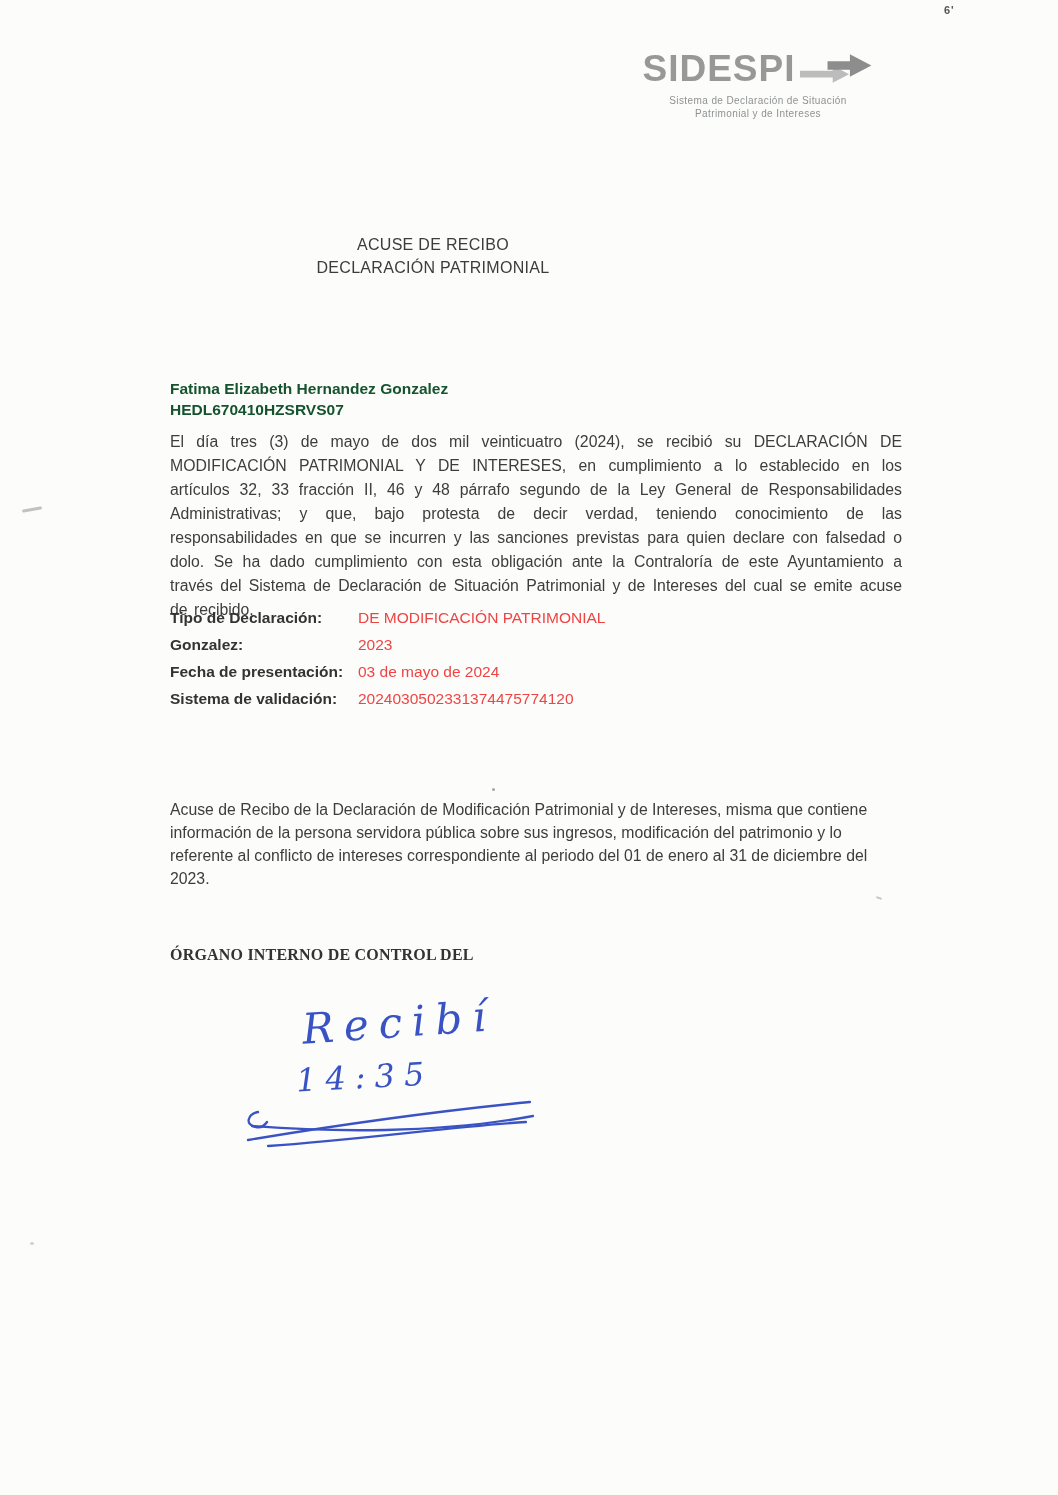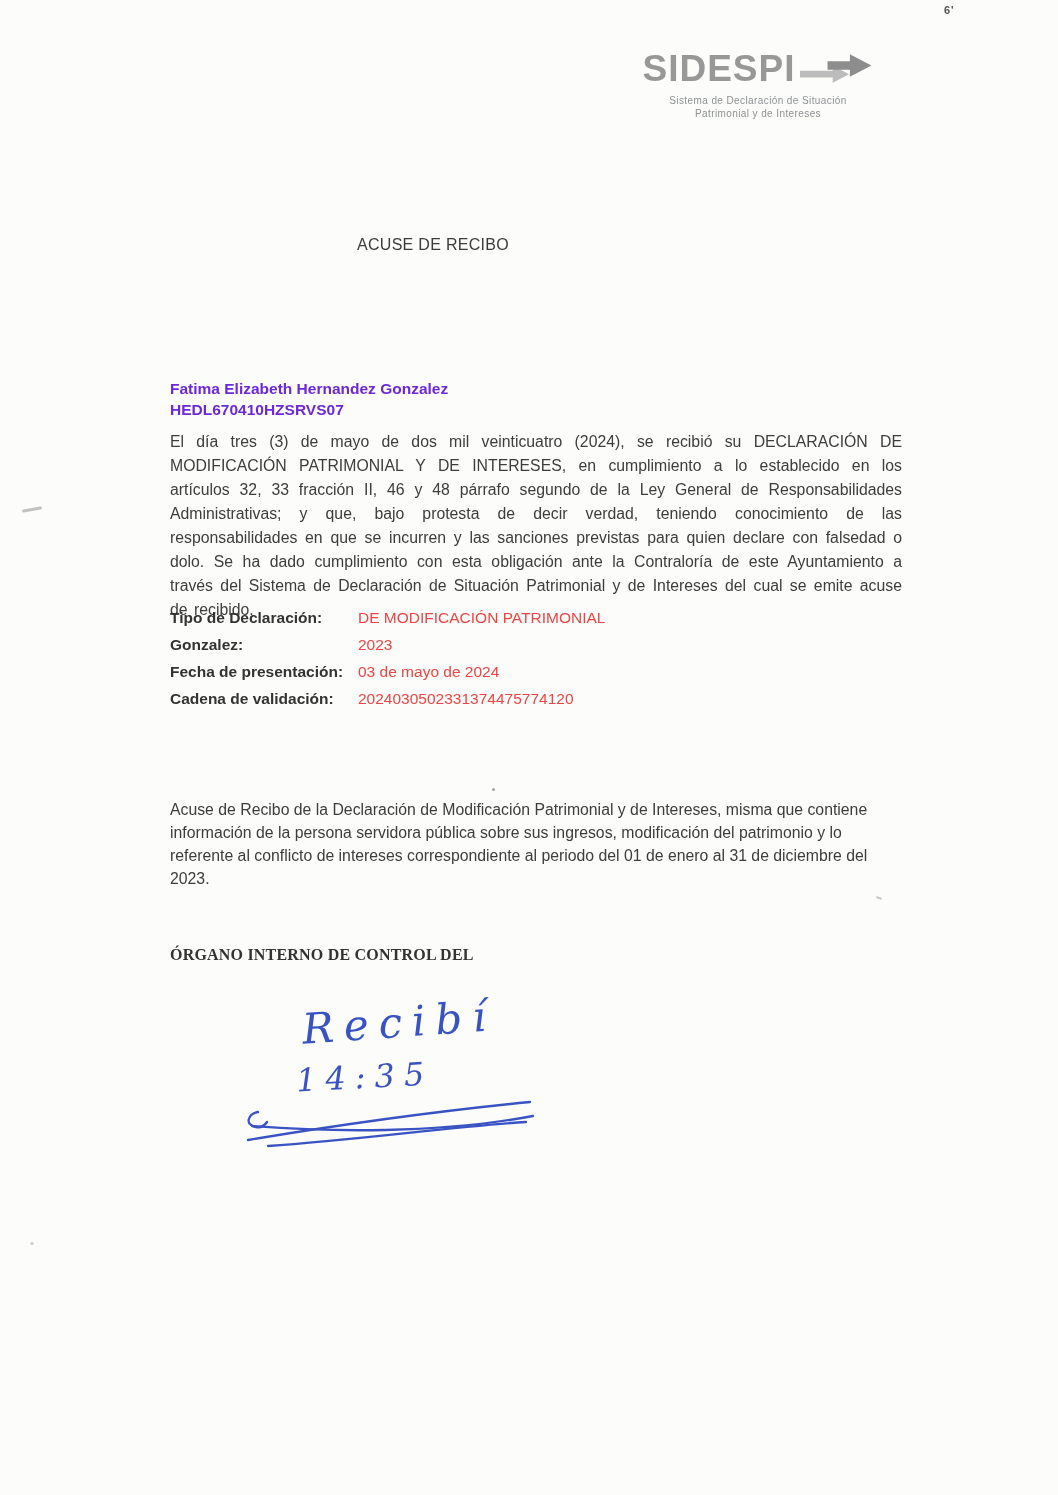--- a/index.html
+++ b/index.html
@@ -28,21 +28,21 @@
   }
 
   
   .doc-title{
     position:absolute;top:233px;left:0;width:866px;
     text-align:center;font-size:16px;line-height:23px;color:#3c3c3c;
     letter-spacing:.3px;
   }
 
   
-  .recipient{position:absolute;top:378px;left:170px;font-size:15.5px;line-height:21px;color:#6d28d9;}
+  .recipient{position:absolute;top:378px;left:170px;font-size:15.5px;line-height:21px;color:#14532d;}
 
   
   .body-par{
     position:absolute;top:430px;left:170px;width:732px;margin:0;
     font-size:15.8px;line-height:24px;text-align:justify;color:#3d3d3d;
     word-spacing:2px;
   }
   .summary-par{
     position:absolute;top:798px;left:170px;width:732px;margin:0;
     font-size:15.8px;line-height:23px;text-align:left;color:#3d3d3d;
@@ -96,20 +96,21 @@
       </svg>
     </div>
     <div class="logo-tagline">
       <div>Sistema de Declaración de Situación</div>
       <div>Patrimonial y de Intereses</div>
     </div>
   </div>
 
   <div class="doc-title">
     <div>ACUSE DE RECIBO</div>
+    <div>DECLARACIÓN PATRIMONIAL</div>
   </div>
 
   <div class="recipient">
     <div class="bold">Fatima Elizabeth Hernandez Gonzalez</div>
     <div class="bold">HEDL670410HZSRVS07</div>
   </div>
 
   <p class="body-par">El día tres (3) de mayo de dos mil veinticuatro (2024), se recibió su DECLARACIÓN DE MODIFICACIÓN PATRIMONIAL Y DE INTERESES, en cumplimiento a lo establecido en los artículos 32, 33 fracción II, 46 y 48 párrafo segundo de la Ley General de Responsabilidades Administrativas; y que, bajo protesta de decir verdad, teniendo conocimiento de las responsabilidades en que se incurren y las sanciones previstas para quien declare con falsedad o dolo. Se ha dado cumplimiento con esta obligación ante la Contraloría de este Ayuntamiento a través del Sistema de Declaración de Situación Patrimonial y de Intereses del cual se emite acuse de recibido.</p>
 
   <div class="fields">
@@ -119,21 +120,21 @@
     </div>
     <div class="field-row">
       <span class="field-label">Gonzalez:</span>
       <span class="field-value">2023</span>
     </div>
     <div class="field-row">
       <span class="field-label">Fecha de presentación:</span>
       <span class="field-value">03 de mayo de 2024</span>
     </div>
     <div class="field-row">
-      <span class="field-label">Cadena de validación:</span>
+      <span class="field-label">Sistema de validación:</span>
       <span class="field-value">2024030502331374475774120</span>
     </div>
   </div>
 
   <div class="artifact art-dot-mid"></div>
 
   <p class="summary-par">Acuse de Recibo de la Declaración de Modificación Patrimonial y de Intereses, misma que contiene información de la persona servidora pública sobre sus ingresos, modificación del patrimonio y lo referente al conflicto de intereses correspondiente al periodo del 01 de enero al 31 de diciembre del 2023.</p>
 
   <div class="issuer">ÓRGANO INTERNO DE CONTROL DEL</div>
 

